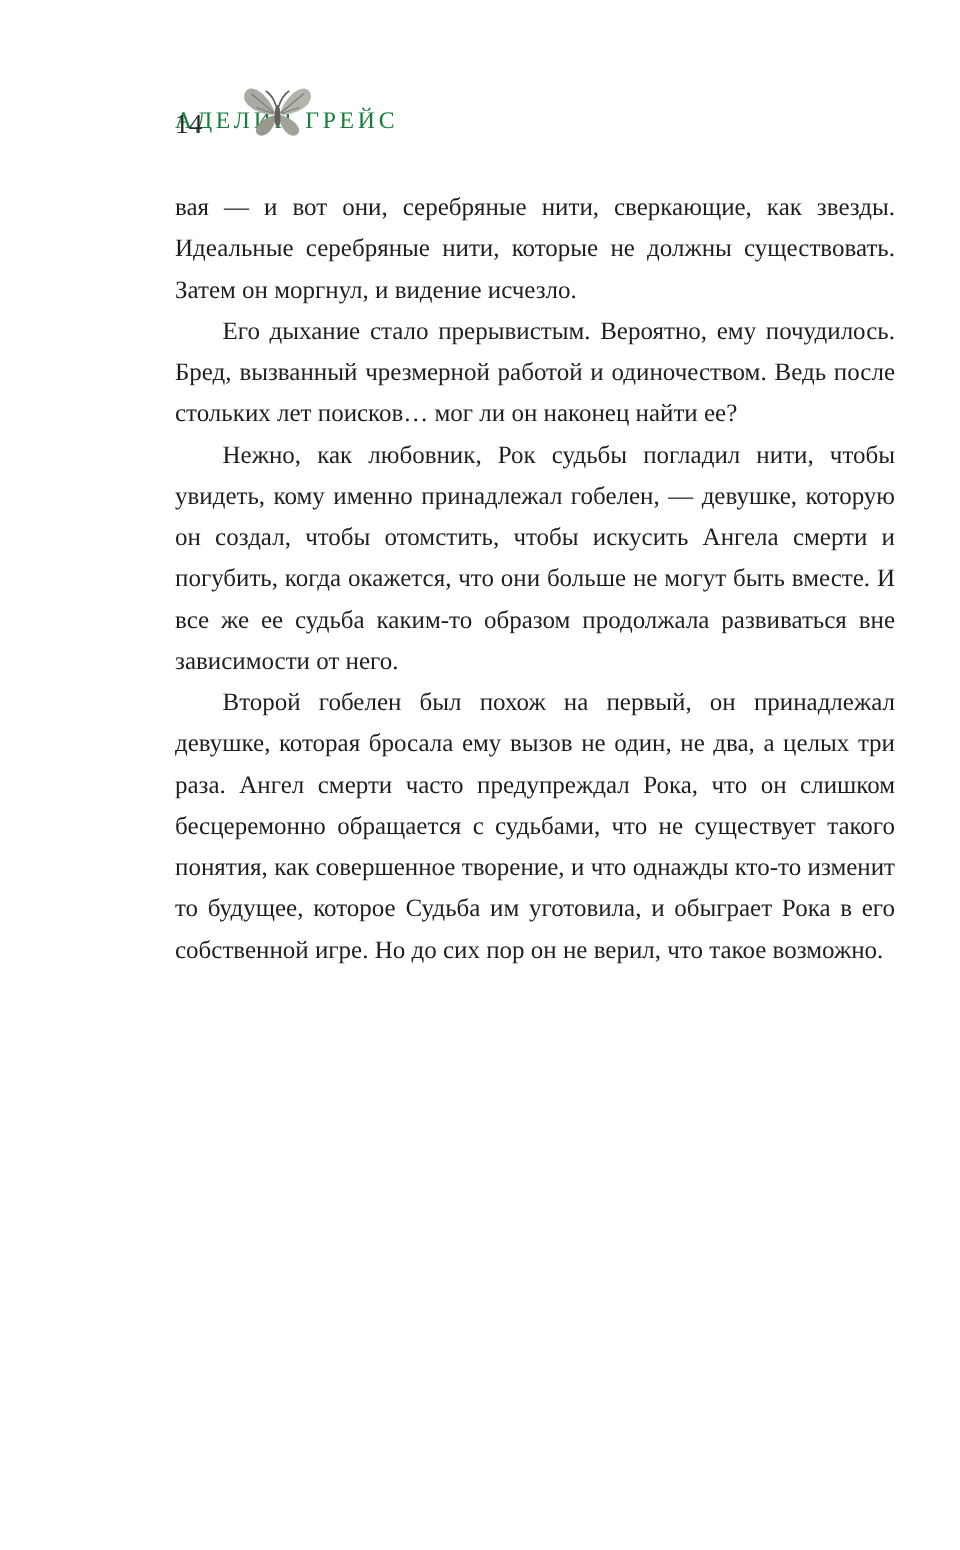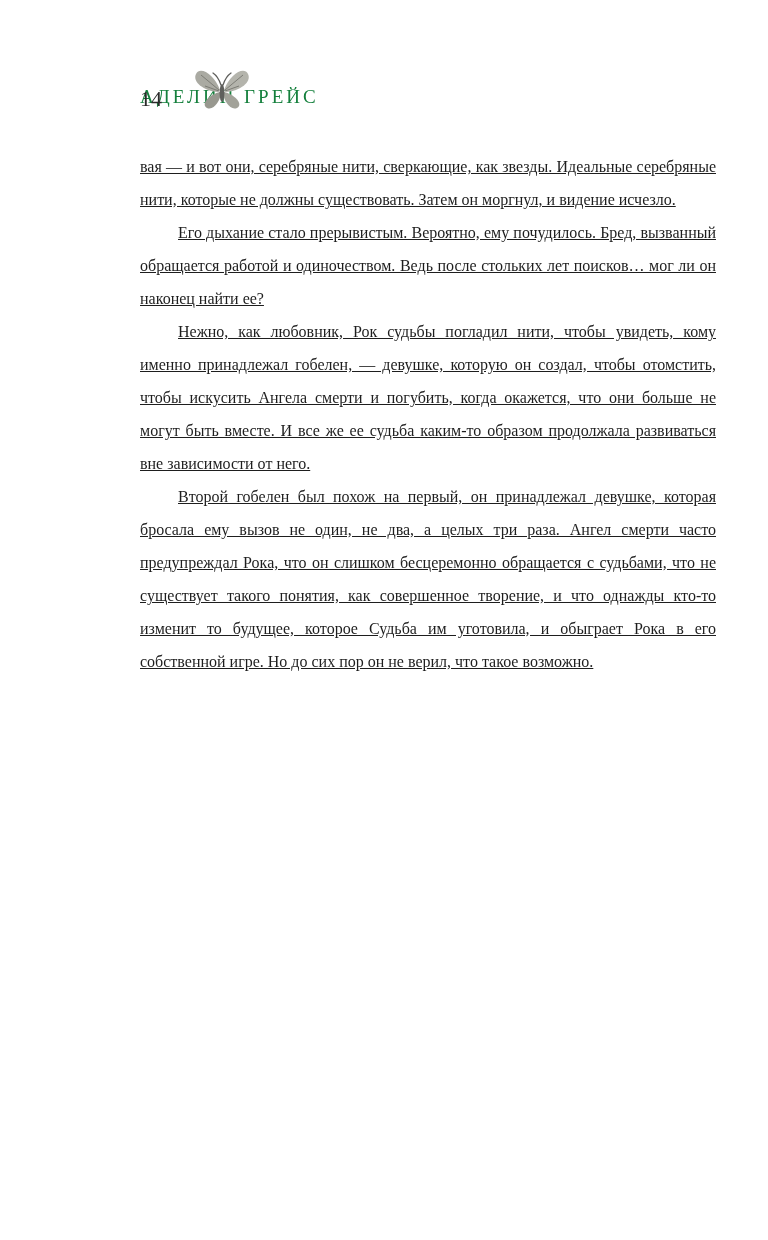--- a/index.html
+++ b/index.html
@@ -38,25 +38,24 @@
   }
   .running-head {
     font-size: 19px;
     letter-spacing: 3px;
     color: #15803d;
     padding-top: 12px;
     white-space: nowrap;
   }
   .page-body {
     margin-top: 26px;
-    font-size: 16px;
+    font-size: 20px;
     line-height: 33px;
     text-align: justify;
     hyphens: auto;
-    text-decoration: underline;
     -webkit-hyphens: auto;
   }
   .para {
     margin: 0;
     text-indent: 38px;
   }
   .para.continuation {
     text-indent: 0;
   }
 </style>
@@ -83,18 +82,18 @@
 
         <path d="M29 19 C27 13, 24 9, 21 7 M31 19 C33 13, 36 9, 39 7" stroke="#5f5f5c" stroke-width="1.3" fill="none" stroke-linecap="round"></path>
       </svg>
     </span>
 
     <div class="running-head">АДЕЛИН ГРЕЙС</div>
   </header>
 
   <main class="page-body">
     <p class="para continuation">вая — и вот они, серебряные нити, сверкающие, как звезды. Идеальные серебряные нити, которые не должны существовать. Затем он моргнул, и видение исчезло.</p>
-    <p class="para">Его дыхание стало прерывистым. Вероятно, ему почудилось. Бред, вызванный обращается работой и одиночеством. Ведь после стольких лет поисков… мог ли он наконец найти ее?</p>
+    <p class="para">Его дыхание стало прерывистым. Вероятно, ему почудилось. Бред, вызванный чрезмерной работой и одиночеством. Ведь после стольких лет поисков… мог ли он наконец найти ее?</p>
     <p class="para">Нежно, как любовник, Рок судьбы погладил нити, чтобы увидеть, кому именно принадлежал гобелен, — девушке, которую он создал, чтобы отомстить, чтобы искусить Ангела смерти и погубить, когда окажется, что они больше не могут быть вместе. И все же ее судьба каким-то образом продолжала развиваться вне зависимости от него.</p>
     <p class="para">Второй гобелен был похож на первый, он принадлежал девушке, которая бросала ему вызов не один, не два, а целых три раза. Ангел смерти часто предупреждал Рока, что он слишком бесцеремонно обращается с судьбами, что не существует такого понятия, как совершенное творение, и что однажды кто-то изменит то будущее, которое Судьба им уготовила, и обыграет Рока в его собственной игре. Но до сих пор он не верил, что такое возможно.</p>
   </main>
 
 </div>
 
 </body></html>

